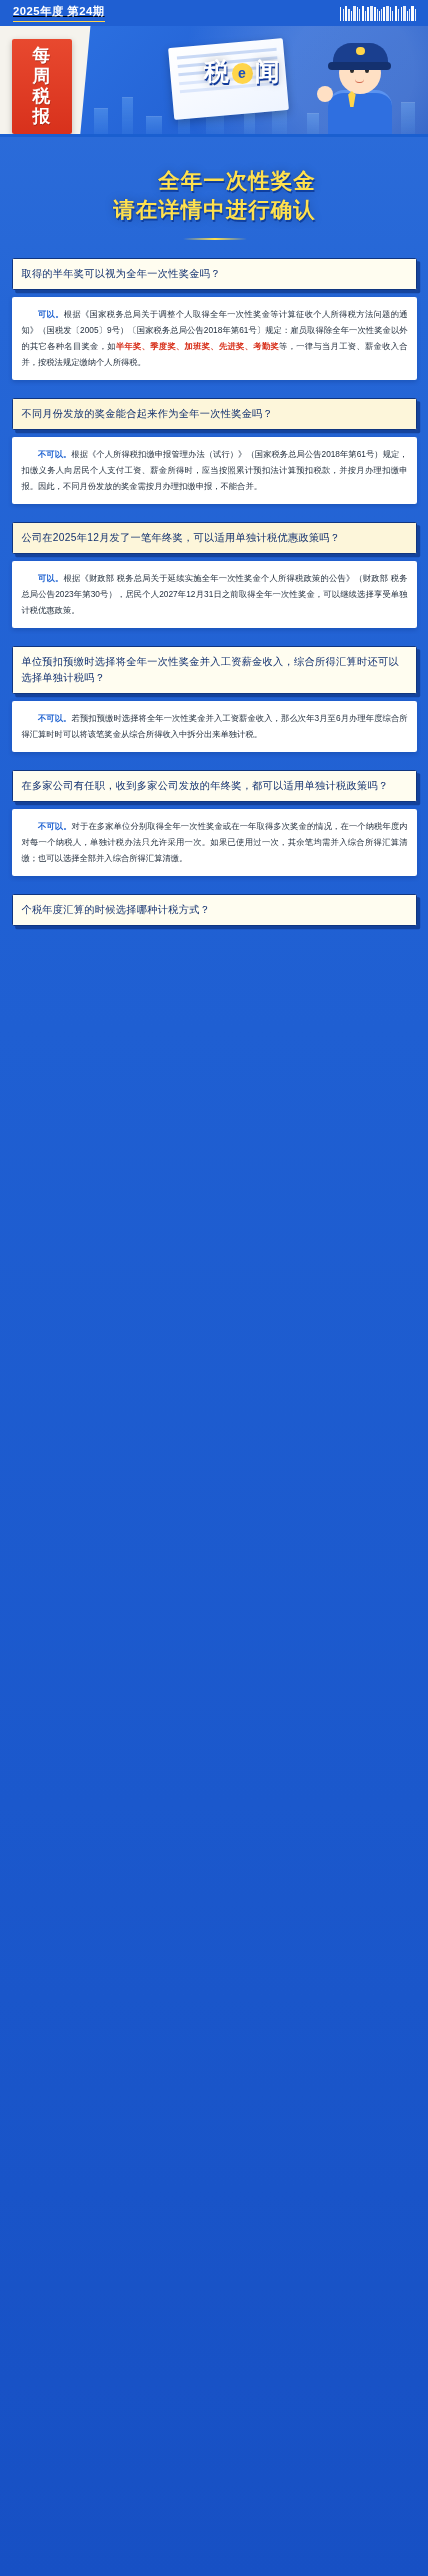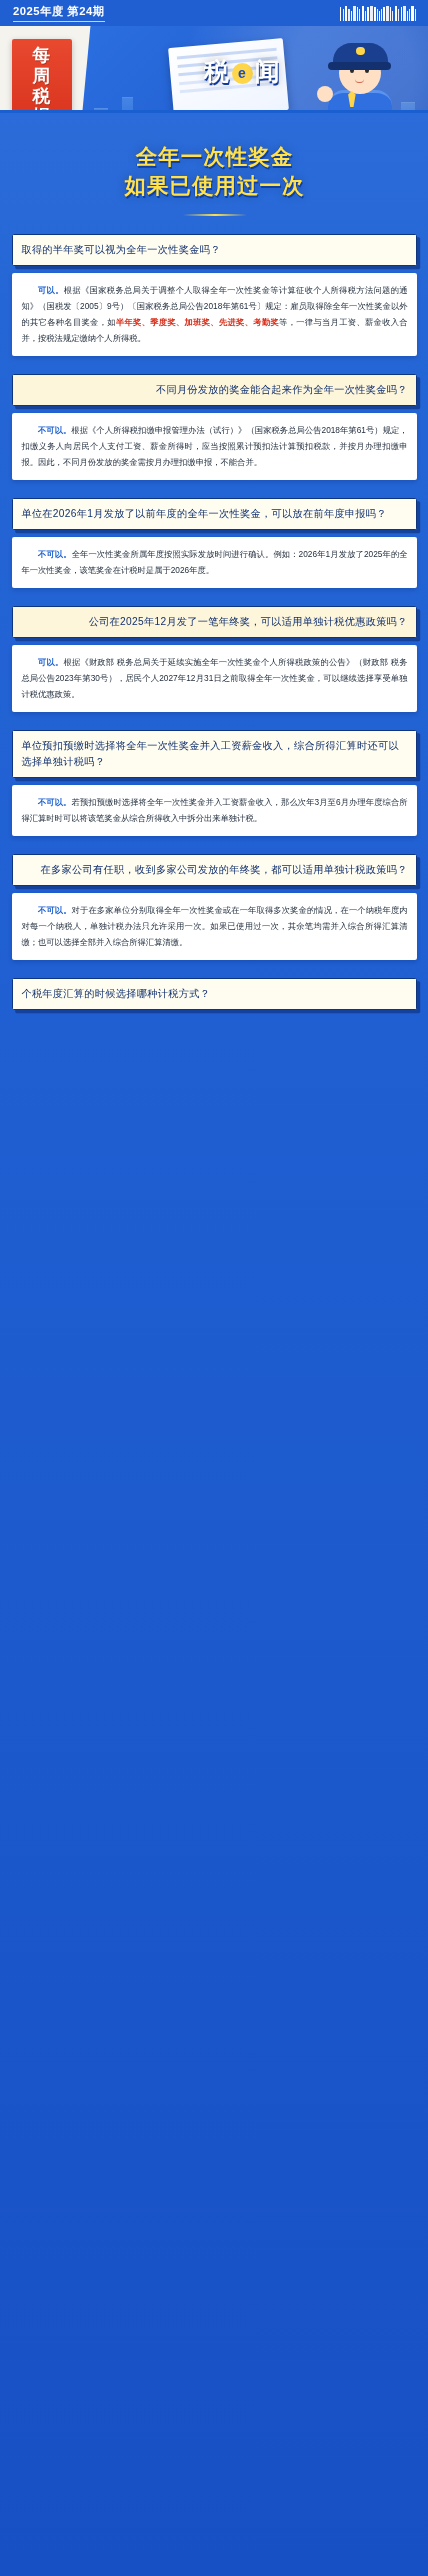--- a/index.html
+++ b/index.html
@@ -13,24 +13,25 @@
     min-height: 2576px;
     background:
       linear-gradient(180deg, #2f6fdb 0%, #2566d6 12%, #1f5fd2 40%, #1b58cc 70%, #1750c4 100%);
     position: relative;
     padding-bottom: 21.4px;
   }
 
   
   .header {
     position: relative;
-    height: 113px;
+    height: 137px;
     background: #f4f2ec;
     border-bottom: 3.2px solid #1a5fd0;
     overflow: hidden;
+    text-decoration: underline;
   }
   .header-strip {
     height: 26px;
     background: #1f5fd2;
     display: flex;
     align-items: center;
     padding: 0 10.7px 0 13px;
     position: relative;
   }
   .issue {
@@ -211,20 +212,21 @@
 
   
   .main-title-wrap {
     margin: 25px 16px 0;
     text-align: center;
     position: relative;
   }
   .main-title {
     display: inline-block;
     padding: 5.4px 4.3px;
+    text-align: right;
   }
   .main-title span {
     display: block;
     font-size: 21.4px;
     font-weight: bold;
     color: #ffe14e;
     line-height: 1.32;
     letter-spacing: 1.1px;
     text-shadow: 1.1px 1.6px 0 #0f3fa0, -0.5px -0.5px 0 #0f3fa0, 0 0 9.6px rgba(0,0,0,.25);
   }
@@ -249,21 +251,21 @@
     box-shadow: 3.2px 3.2px 0 rgba(10,40,110,.55);
   }
   .q-box.tint { background: #fdf6da; }
   .q-text {
     font-size: 10.2px;
     font-weight: normal;
     color: #12306f;
     line-height: 1.55;
     letter-spacing: 0.3px;
   }
-  .q-box.center .q-text { text-align: right; }
+  .q-box.center .q-text { text-align: left; }
 
   .a-box {
     margin-top: 7.5px;
     background: #ffffff;
     border-radius: 2.1px;
     padding: 8.6px 9.6px 9.6px;
     box-shadow: 0 1.1px 4.3px rgba(5,30,90,.22);
   }
   .a-text {
     font-size: 8.3px;
@@ -361,21 +363,21 @@
         <span class="mt">税</span>
         <span class="mt">报</span>
       </div>
       <div class="magazine-sub">MEI ZHOU SHUI BAO</div>
     </div>
   </div>
 
   <div class="main-title-wrap">
     <div class="main-title">
       <span>全年一次性奖金</span>
-      <span>如果已使用过一次</span>
+      <span>请在详情中进行确认</span>
     </div>
     <div class="title-rule"></div>
   </div>
 
   <div class="qa">
     <div class="q-box">
       <div class="q-text">取得的半年奖可以视为全年一次性奖金吗？</div>
     </div>
     <div class="a-box">
       <div class="a-text">
@@ -388,30 +390,20 @@
     <div class="q-box tint center">
       <div class="q-text">不同月份发放的奖金能合起来作为全年一次性奖金吗？</div>
     </div>
     <div class="a-box">
       <div class="a-text">
         <span class="lead">不可以。</span><span class="quote">根据《个人所得税扣缴申报管理办法（试行）》（国家税务总局公告2018年第61号）规定，扣缴义务人向居民个人支付工资、薪金所得时，应当按照累计预扣法计算预扣税款，并按月办理扣缴申报。因此，不同月份发放的奖金需按月办理扣缴申报，不能合并。</span>
       </div>
     </div>
   </div>
 
-  <div class="qa">
-    <div class="q-box">
-      <div class="q-text">单位在2026年1月发放了以前年度的全年一次性奖金，可以放在前年度申报吗？</div>
-    </div>
-    <div class="a-box">
-      <div class="a-text">
-        <span class="lead">不可以。</span><span class="quote">全年一次性奖金所属年度按照实际发放时间进行确认。例如：2026年1月发放了2025年的全年一次性奖金，该笔奖金在计税时是属于2026年度。</span>
-      </div>
-    </div>
-  </div>
 
   <div class="qa">
     <div class="q-box tint center">
       <div class="q-text">公司在2025年12月发了一笔年终奖，可以适用单独计税优惠政策吗？</div>
     </div>
     <div class="a-box">
       <div class="a-text">
         <span class="lead">可以。</span><span class="quote">根据《财政部 税务总局关于延续实施全年一次性奖金个人所得税政策的公告》（财政部 税务总局公告2023年第30号），居民个人2027年12月31日之前取得全年一次性奖金，可以继续选择享受单独计税优惠政策。</span>
       </div>
     </div>

